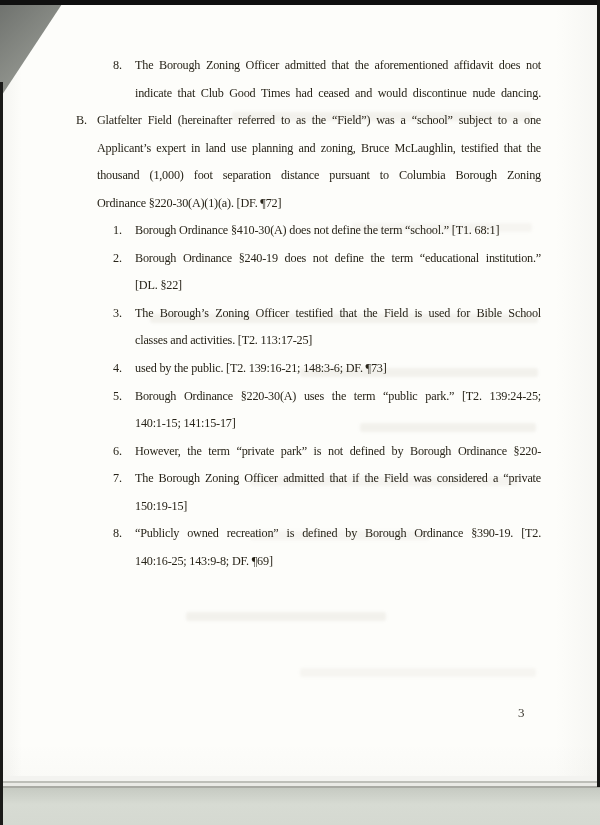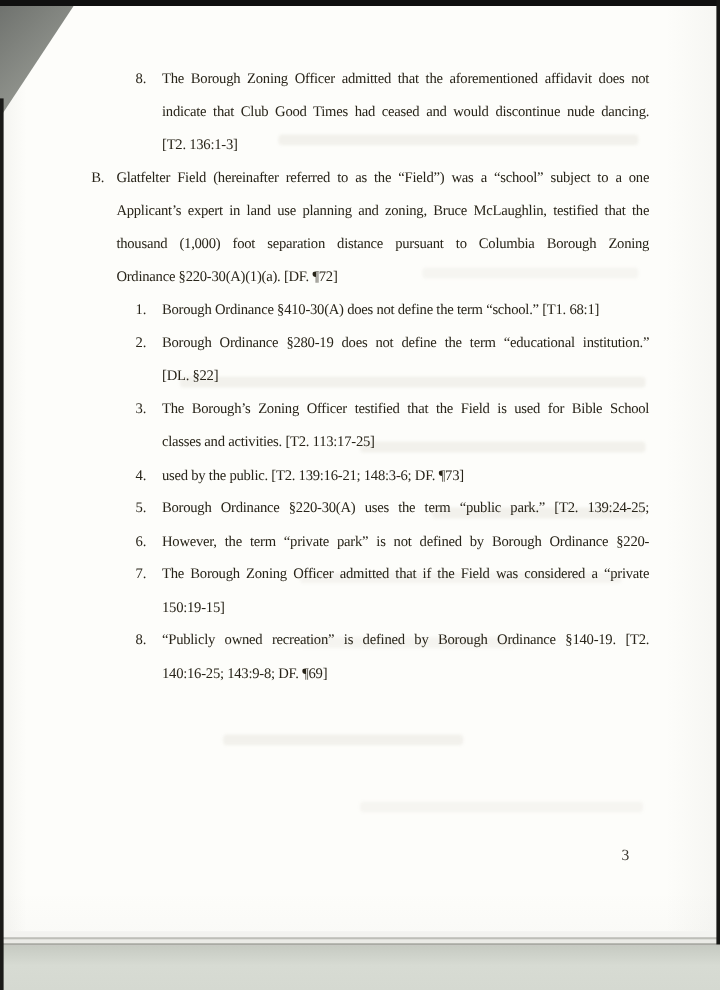--- a/index.html
+++ b/index.html
@@ -86,72 +86,72 @@
   <div class="ghost g7"></div>
   <div class="ghost g8"></div>
   <div class="ghost g9"></div>
 
   <div class="content">
 
     <div class="item lv-list">
       <span class="marker">8.</span>
       <div class="line j">The Borough Zoning Officer admitted that the aforementioned affidavit does not</div>
       <div class="line j">indicate that Club Good Times had ceased and would discontinue nude dancing.</div>
-      <div class="line s">[T2. 136:1-3]</div>
     </div>
 
     <div class="item lv-sec">
       <span class="marker">B.</span>
       <div class="line j">Glatfelter Field (hereinafter referred to as the “Field”) was a “school” subject to a one</div>
       <div class="line j">Applicant’s expert in land use planning and zoning, Bruce McLaughlin, testified that the</div>
       <div class="line j">thousand (1,000) foot separation distance pursuant to Columbia Borough Zoning</div>
       <div class="line s">Ordinance §220-30(A)(1)(a). [DF. ¶72]</div>
     </div>
 
     <div class="item lv-list">
       <span class="marker">1.</span>
       <div class="line s">Borough Ordinance §410-30(A) does not define the term “school.” [T1. 68:1]</div>
     </div>
 
     <div class="item lv-list">
       <span class="marker">2.</span>
-      <div class="line j">Borough Ordinance §280-19 does not define the term “educational institution.”</div>
+      <div class="line j">Borough Ordinance §240-19 does not define the term “educational institution.”</div>
       <div class="line s">[DL. §22]</div>
     </div>
 
     <div class="item lv-list">
       <span class="marker">3.</span>
       <div class="line j">The Borough’s Zoning Officer testified that the Field is used for Bible School</div>
       <div class="line s">classes and activities. [T2. 113:17-25]</div>
     </div>
 
     <div class="item lv-list">
       <span class="marker">4.</span>
       <div class="line s">used by the public. [T2. 139:16-21; 148:3-6; DF. ¶73]</div>
     </div>
 
     <div class="item lv-list">
       <span class="marker">5.</span>
       <div class="line j">Borough Ordinance §220-30(A) uses the term “public park.” [T2. 139:24-25;</div>
+      <div class="line s">140:1-15; 141:15-17]</div>
     </div>
 
     <div class="item lv-list">
       <span class="marker">6.</span>
       <div class="line j">However, the term “private park” is not defined by Borough Ordinance §220-</div>
     </div>
 
     <div class="item lv-list">
       <span class="marker">7.</span>
       <div class="line j">The Borough Zoning Officer admitted that if the Field was considered a “private</div>
       <div class="line s">150:19-15]</div>
     </div>
 
     <div class="item lv-list">
       <span class="marker">8.</span>
-      <div class="line j">“Publicly owned recreation” is defined by Borough Ordinance §140-19. [T2.</div>
+      <div class="line j">“Publicly owned recreation” is defined by Borough Ordinance §390-19. [T2.</div>
       <div class="line s">140:16-25; 143:9-8; DF. ¶69]</div>
     </div>
 
   </div>
 
   <div class="page-number">3</div>
 
   <div class="bottom-hl"></div>
   <div class="edge-line1"></div>
   <div class="edge-mid"></div>

